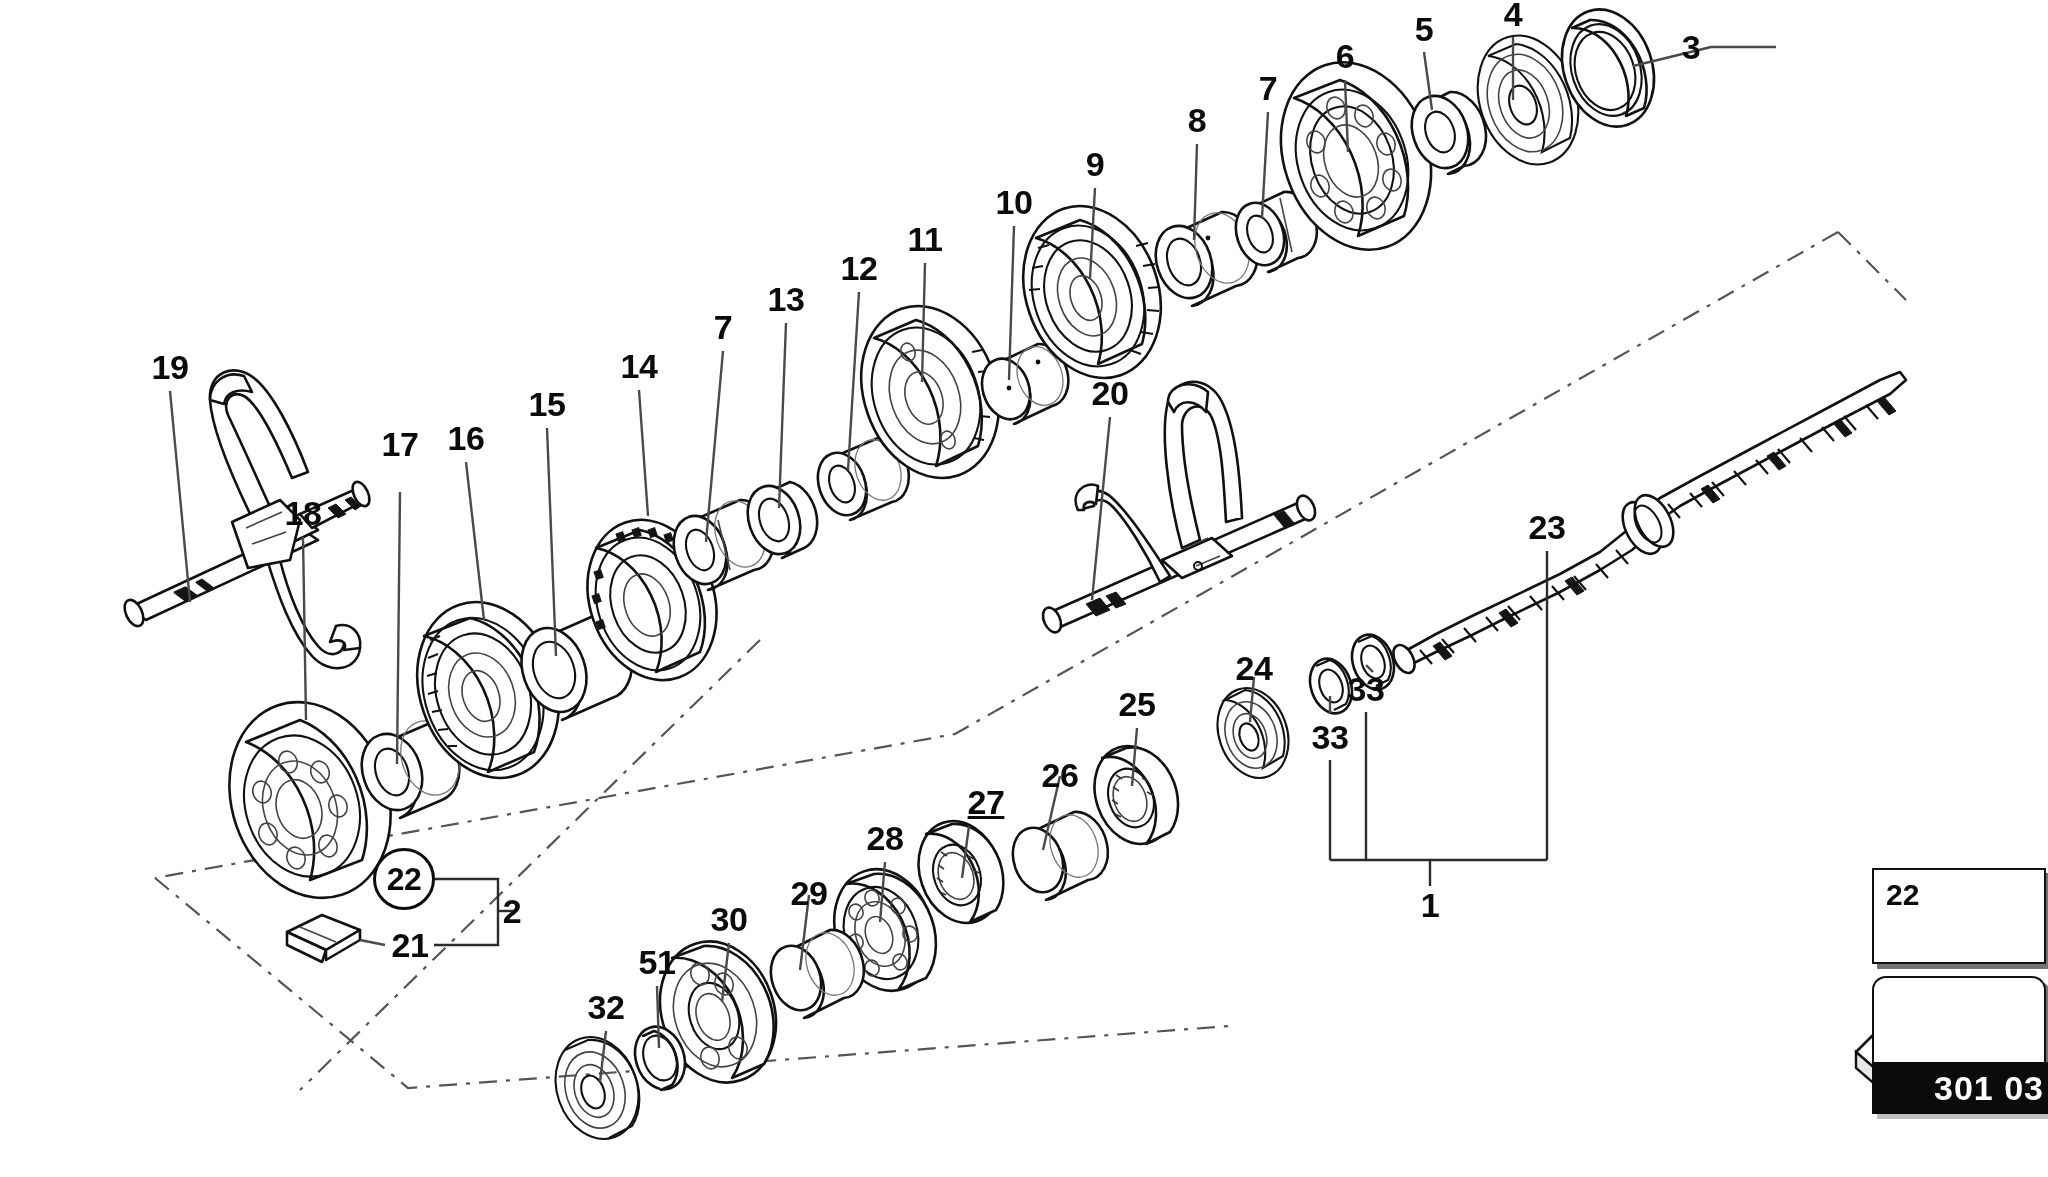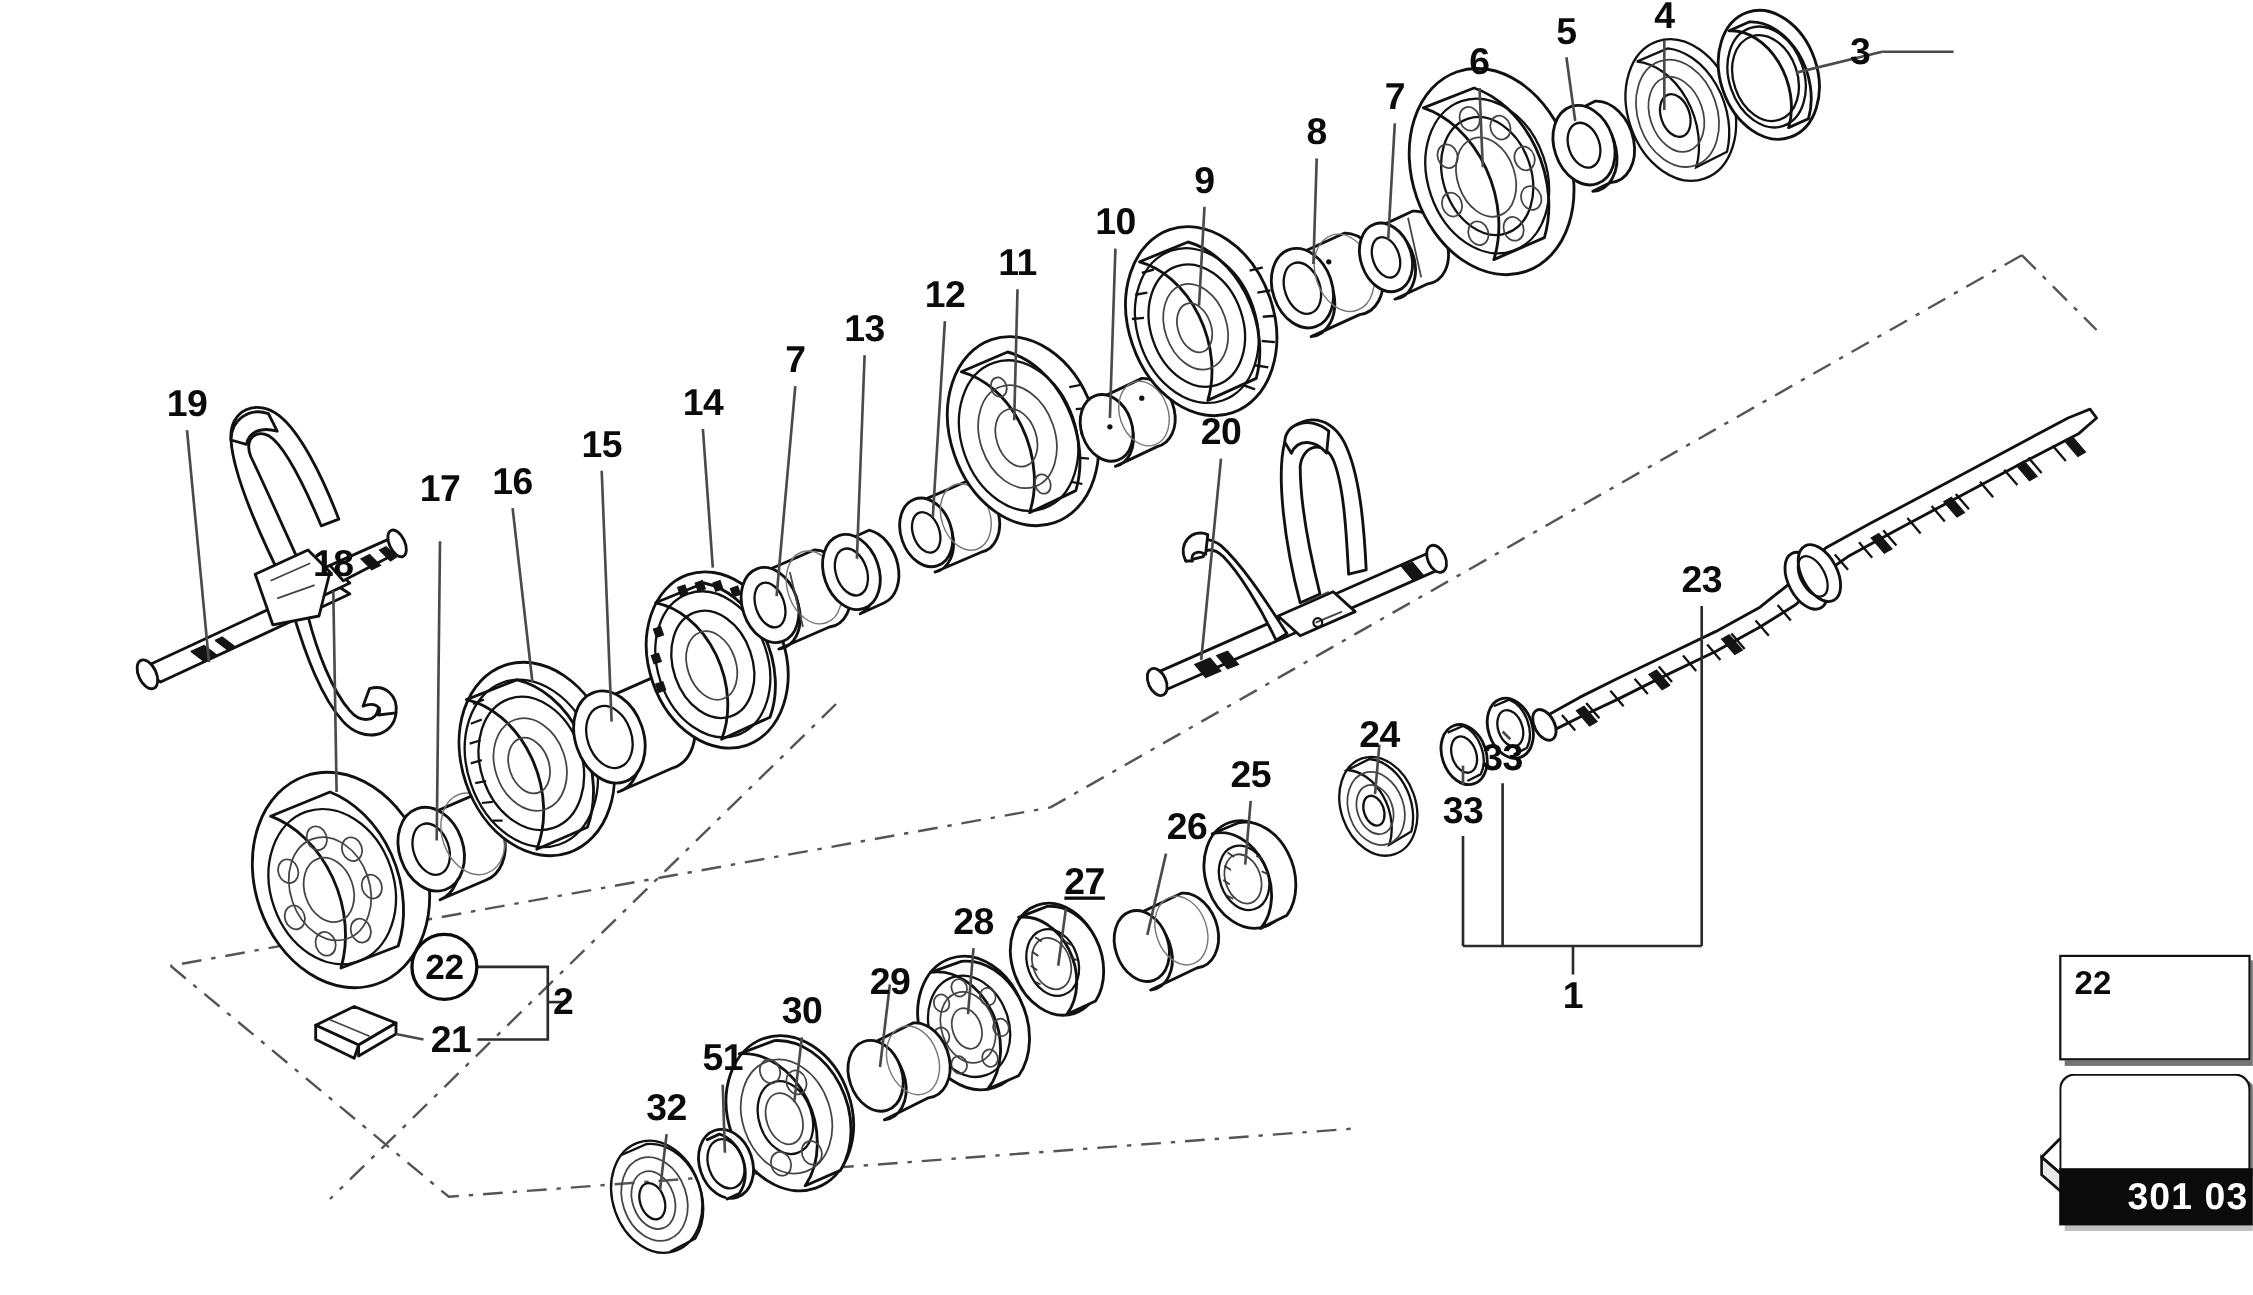--- a/index.html
+++ b/index.html
@@ -614,21 +614,21 @@
       <div class="lbl" style="left: 400px; top: 444px;">17</div>
       <div class="lbl" style="left: 303px; top: 513px;">18</div>
       <div class="lbl" style="left: 170px; top: 367px;">19</div>
       <div class="lbl" style="left: 1110px; top: 393px;">20</div>
       <div class="lbl" style="left: 410px; top: 945px;">21</div>
       <div class="lbl circled" style="left: 404px; top: 879px;">22</div>
       <div class="lbl" style="left: 512px; top: 911px;">2</div>
       <div class="lbl" style="left: 1547px; top: 527px;">23</div>
       <div class="lbl" style="left: 1254px; top: 668px;">24</div>
       <div class="lbl" style="left: 1137px; top: 704px;">25</div>
-      <div class="lbl" style="left: 1060px; top: 752px; margin-left: 19px;">26</div>
+      <div class="lbl" style="left: 1060px; top: 775px;">26</div>
       <div class="lbl" style="left: 986px; top: 802px; text-decoration: underline;">27</div>
       <div class="lbl" style="left: 885px; top: 838px;">28</div>
       <div class="lbl" style="left: 809px; top: 871px; margin-top: 22px;">29</div>
       <div class="lbl" style="left: 729px; top: 919px;">30</div>
       <div class="lbl" style="left: 657px; top: 962px;">51</div>
       <div class="lbl" style="left: 606px; top: 1007px;">32</div>
       <div class="lbl" style="left: 1330px; top: 737px;">33</div>
       <div class="lbl" style="left: 1366px; top: 689px;">33</div>
       <div class="lbl" style="left: 1430px; top: 905px;">1</div>
     </div>

